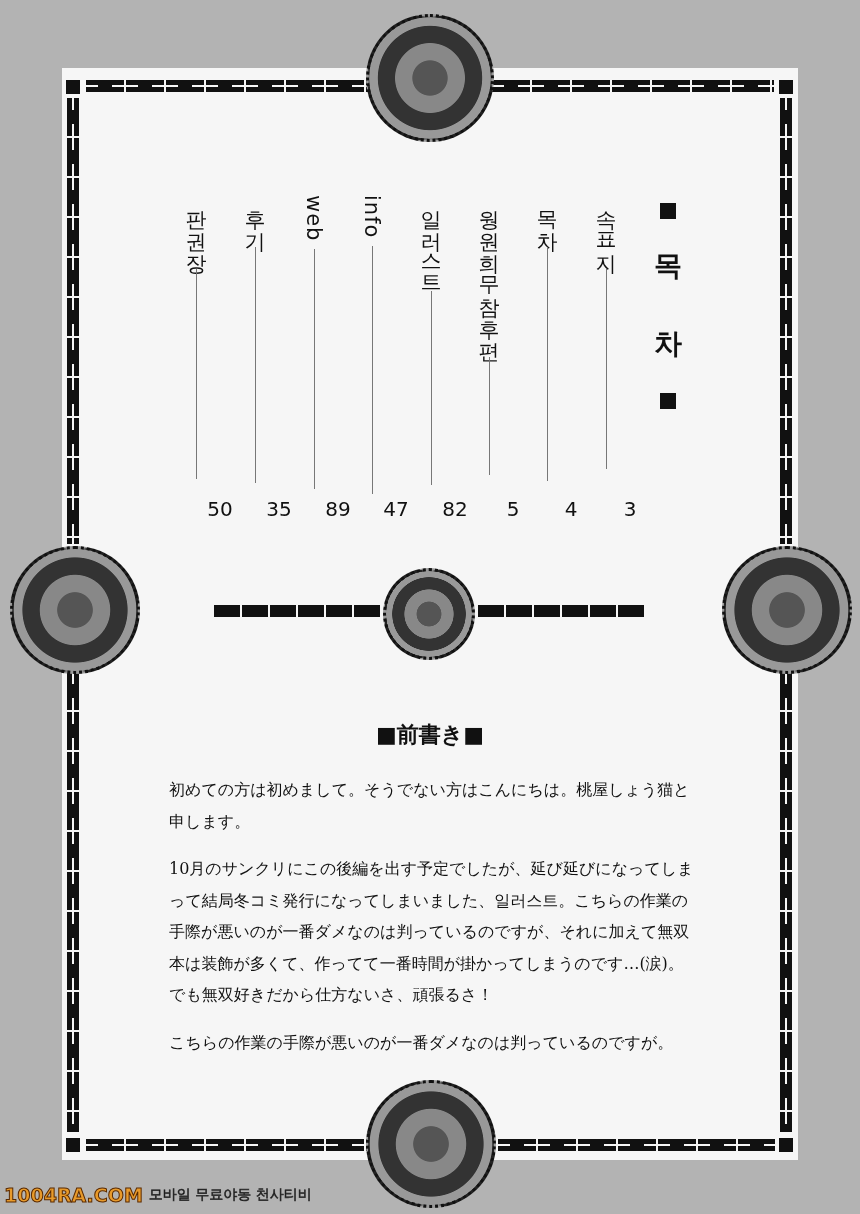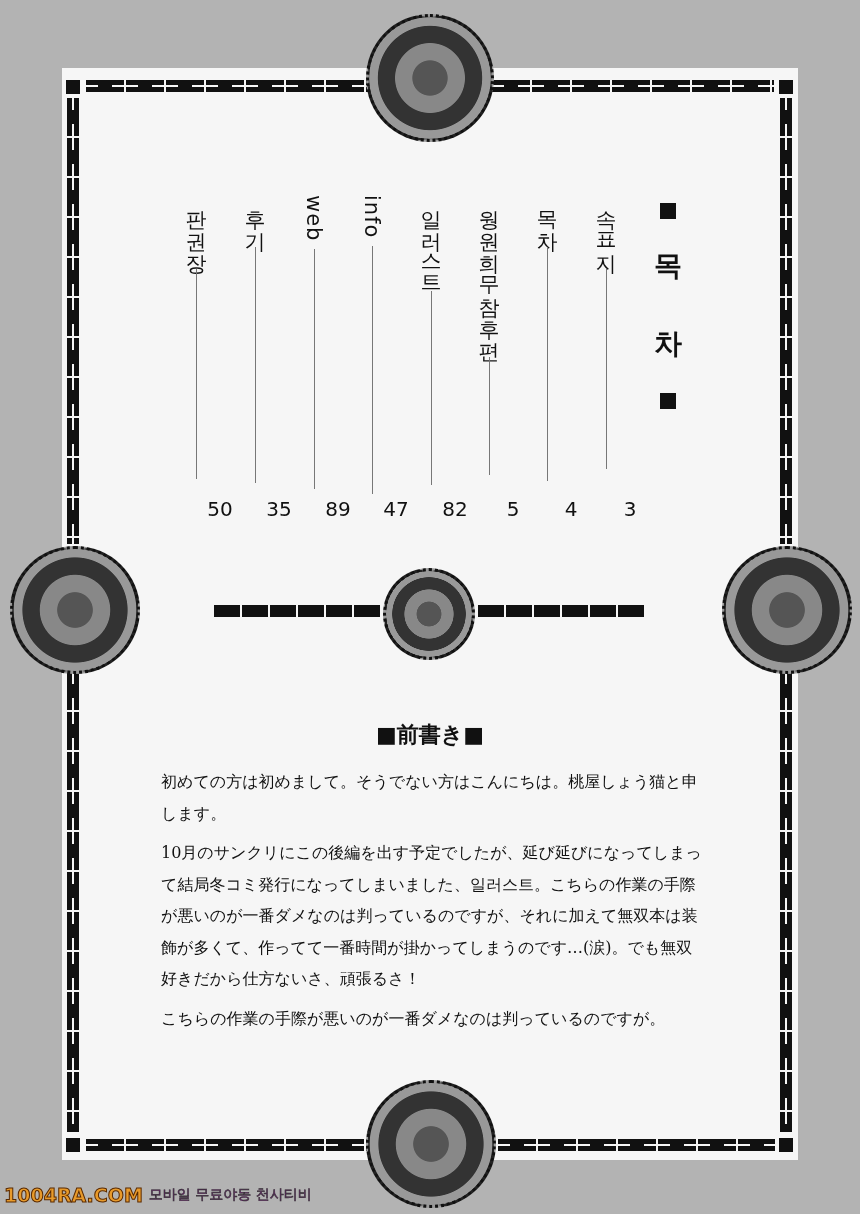--- a/index.html
+++ b/index.html
@@ -21,24 +21,24 @@
   .col .label{writing-mode:vertical-rl;text-orientation:upright;font-size:21px;line-height:24px;color:#111;letter-spacing:1px;}
   .col .label.latin{text-orientation:mixed;}
   .col .line{width:1px;background:#777;margin-top:8px;}
   .col .num{position:absolute;top:302px;font-size:20px;color:#111;white-space:nowrap;transform:translateX(-50%);left:50%;margin-left:24px;}
   .title-col{position:absolute;left:653px;top:203px;width:30px;display:flex;flex-direction:column;align-items:center;font-weight:bold;font-size:28px;color:#111;}
   .sq{width:16px;height:16px;background:#111;}
   .divider{position:absolute;top:605px;height:12px;background:
     repeating-linear-gradient(90deg,#111 0 26px,#f6f6f6 26px 28px);}
   .preface-title{position:absolute;left:0;right:0;top:720px;text-align:center;font-family:"DejaVu Serif",serif;font-weight:bold;font-size:22px;color:#111;}
   .preface{position:absolute;left:153px;top:758px;width:560px;font-family:"DejaVu Serif",serif;font-size:16px;line-height:31.5px;color:#111;}
-  .preface p{margin:8px;}
+  .preface p{margin:16px;}
   .watermark{position:absolute;left:4px;top:1184px;display:flex;align-items:center;gap:6px;}
   .wm-brand{font-family:"DejaVu Sans",sans-serif;font-weight:bold;font-size:19px;color:#e89a2a;-webkit-text-stroke:1px #5a2a00;}
-  .wm-sub{font-size:14px;color:#701a75;-webkit-text-stroke:0.6px #333;}
+  .wm-sub{font-size:14px;color:#000000;-webkit-text-stroke:0.6px #333;}
 </style>
 </head>
 <body>
 
 <div class="page"></div>
 
 <div class="corner" style="left:66px;top:80px;"></div>
 <div class="corner" style="left:779px;top:80px;"></div>
 <div class="corner" style="left:66px;top:1138px;"></div>
 <div class="corner" style="left:779px;top:1138px;"></div>

